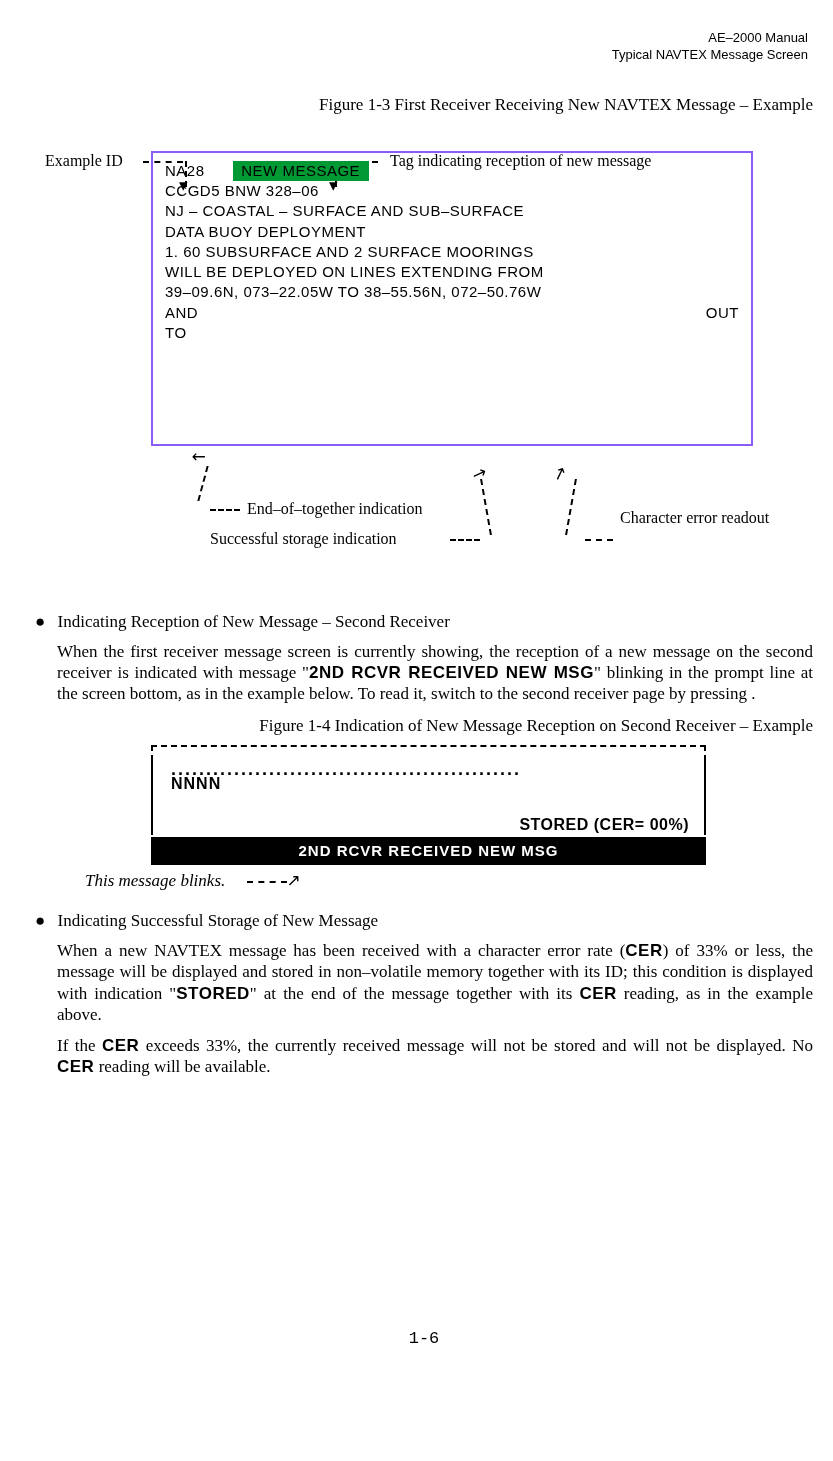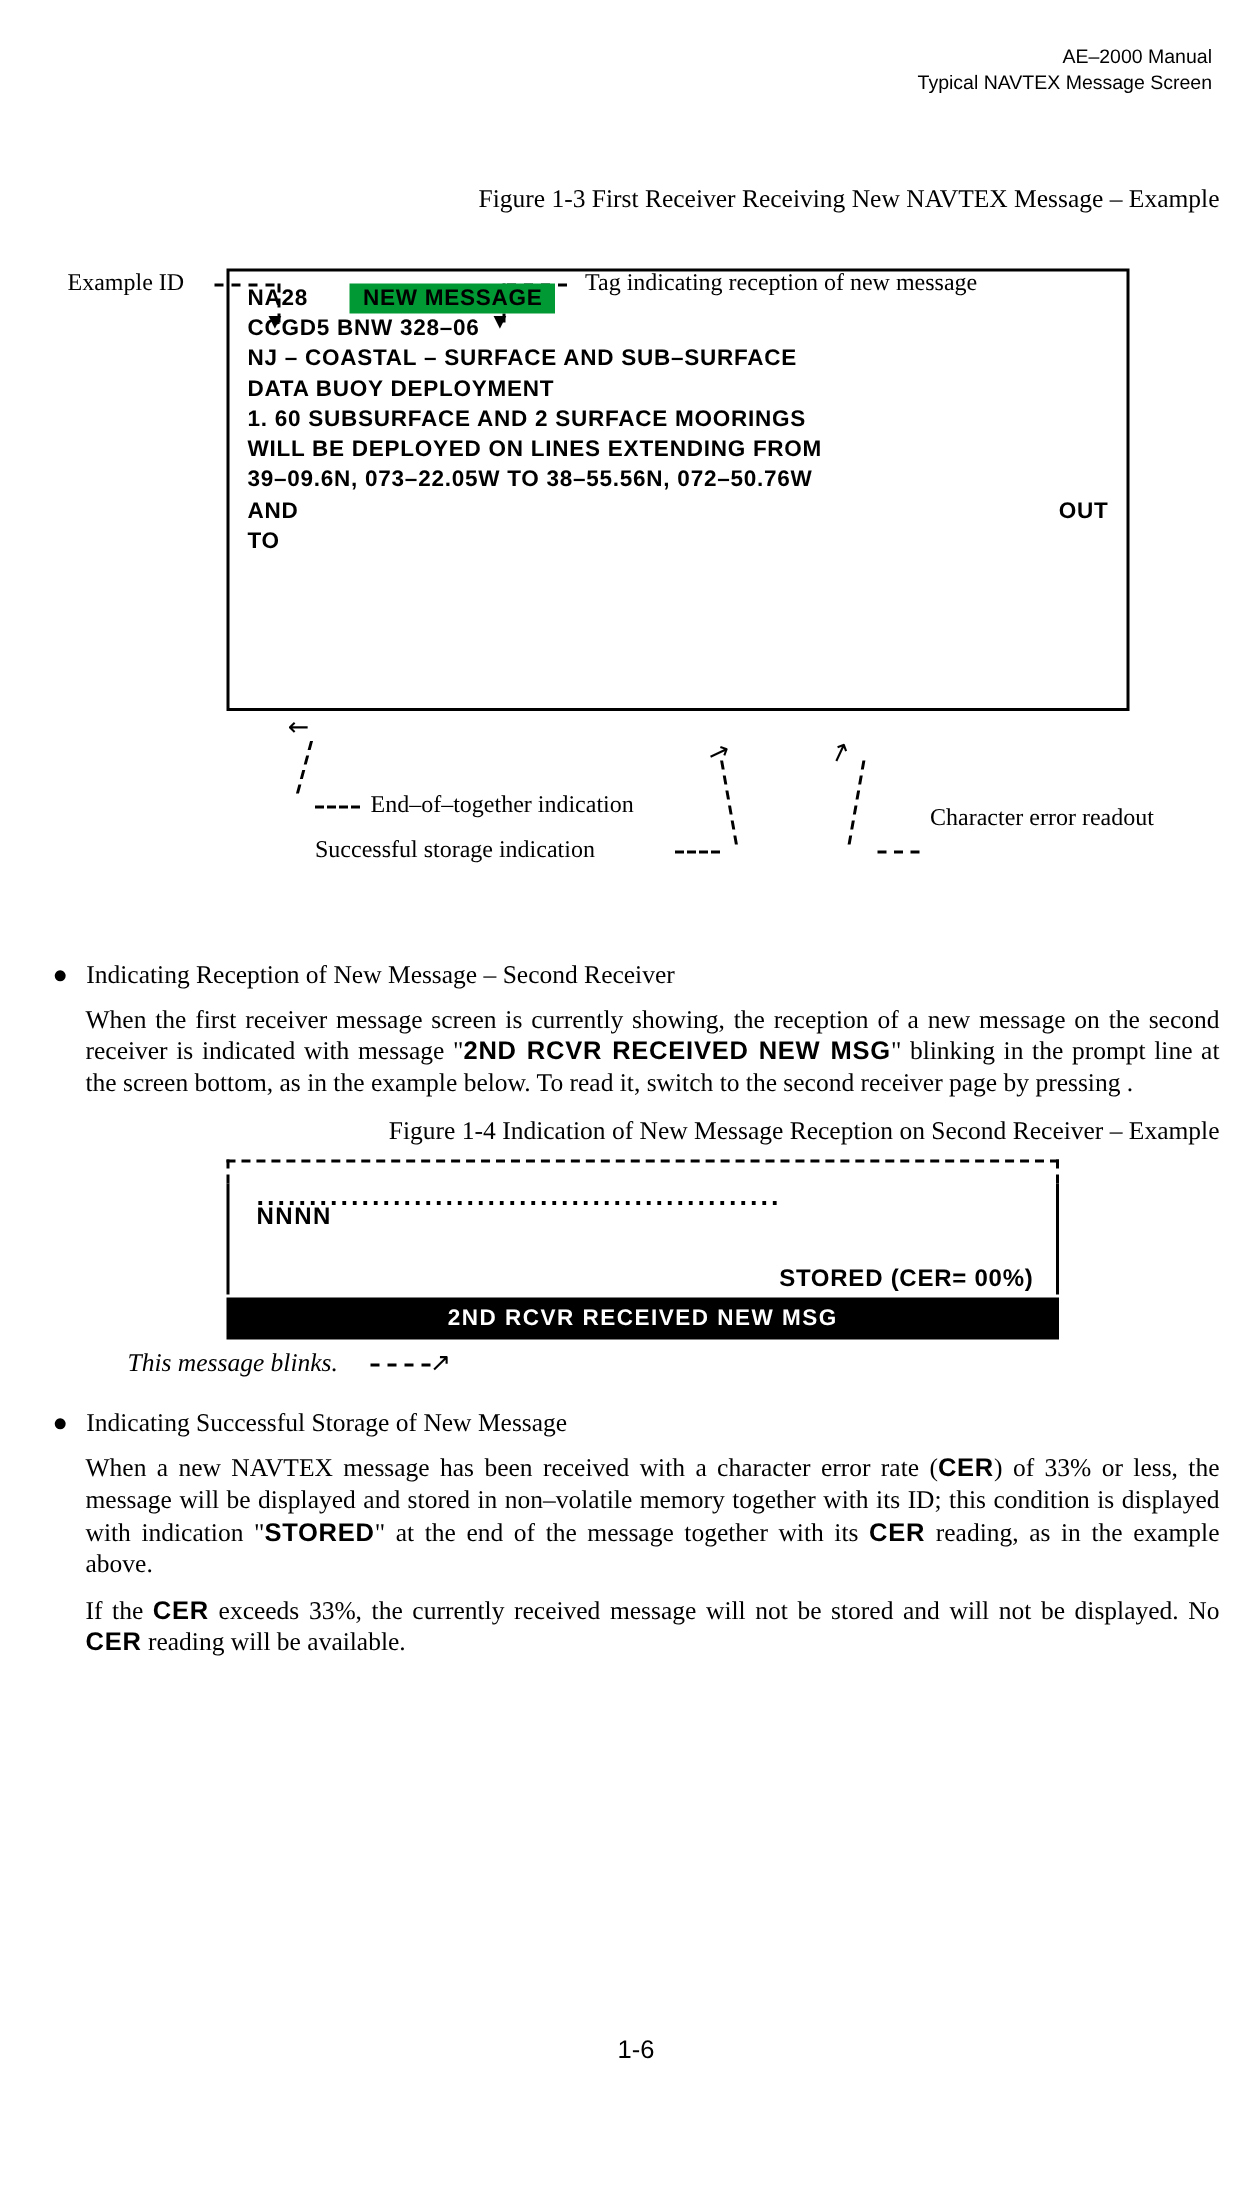--- a/index.html
+++ b/index.html
@@ -11,43 +11,43 @@
       margin: 0;
       padding: 30px 20px 30px 35px;
       width: 833px;
       box-sizing: border-box;
     }
     .header-right {
       text-align: right;
       font-family: Arial, sans-serif;
       font-size: 13px;
       line-height: 1.3;
-      margin-bottom: 58px;
+      margin-bottom: 30px;
       padding-right: 5px;
     }
     .figure-caption {
       text-align: right;
       font-family: 'Palatino', 'Times New Roman', serif;
       font-size: 17px;
       margin: 8px 0;
     }
     .annotations-container {
       position: relative;
       margin: 0 0 30px 0;
     }
     .annotation-label {
       position: absolute;
       font-family: 'Palatino', 'Times New Roman', serif;
       font-size: 16px;
     }
     .message-box {
-      border: 2px solid #000000;
+      border: 2px solid #8b5cf6;
       padding: 8px 12px;
       font-family: Arial, sans-serif;
-      font-weight: bold;
+      font-weight: normal;
       font-size: 15px;
       letter-spacing: 0.5px;
       line-height: 1.35;
       margin-left: 116px;
       margin-right: 60px;
       margin-top: 35px;
       min-height: 275px;
       position: relative;
     }
     .new-message-tag {
@@ -134,21 +134,21 @@
       margin-top: 2px;
     }
     .blinks-note {
       font-style: italic;
       font-family: 'Palatino', 'Times New Roman', serif;
       font-size: 17px;
       margin: 3px 0 18px 50px;
     }
     .page-number {
       text-align: center;
-      font-family: Liberation Sans, sans-serif;
+      font-family: Liberation Mono, monospace;
       font-size: 17px;
       margin-top: 250px;
     }
     .dots-line {
       letter-spacing: 2px;
       font-size: 18px;
       line-height: 0.5;
     }
   </style>
 </head>

